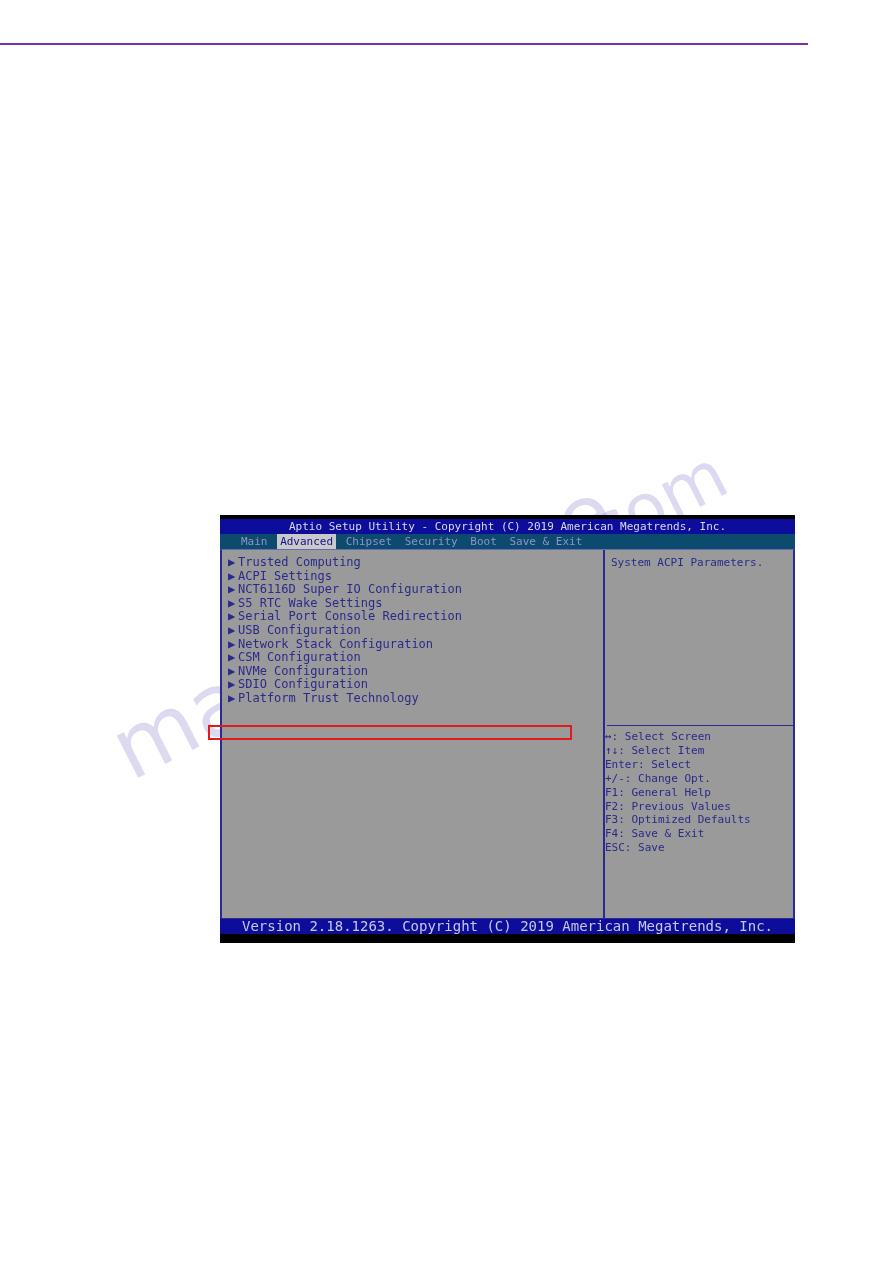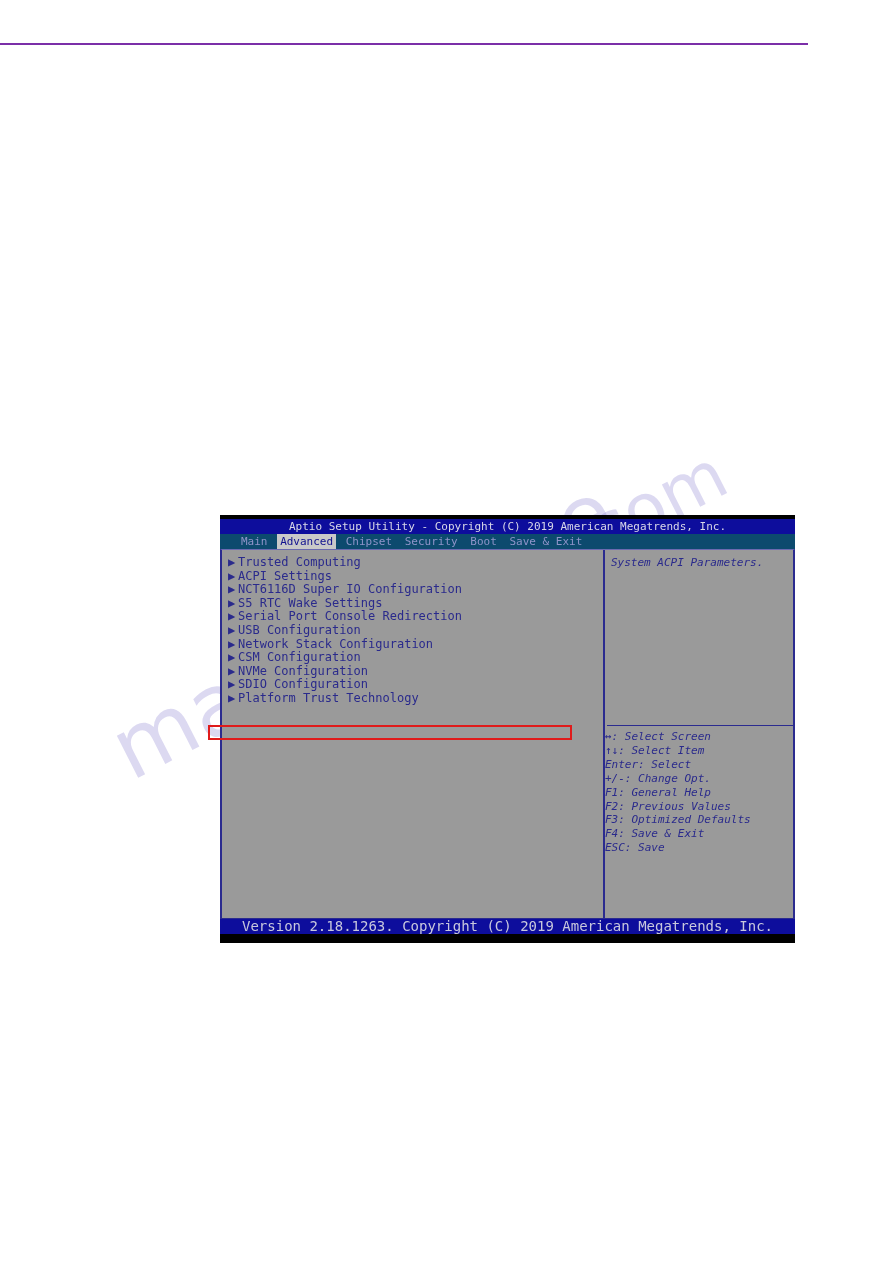--- a/index.html
+++ b/index.html
@@ -121,21 +121,20 @@
   }
   .divider {
     width: 2px;
     background: #2b2b8f;
   }
   .right-pane {
     flex: 1;
     padding: 6px 0 0 0;
     box-sizing: border-box;
     position: relative;
-    font-style: italic;
   }
 
   .menu-item {
     font-size: 12px;
     line-height: 13.6px;
     color: #2a2a8c;
     padding-left: 4px;
     white-space: nowrap;
   }
   .menu-item .bullet {

